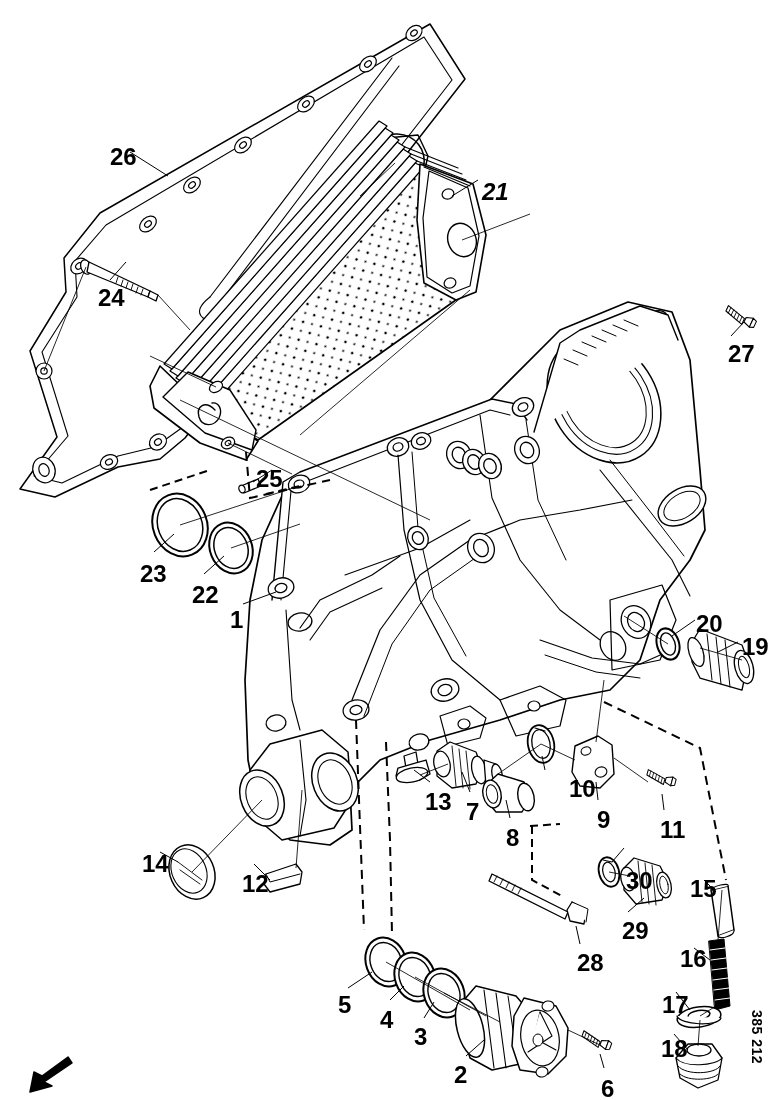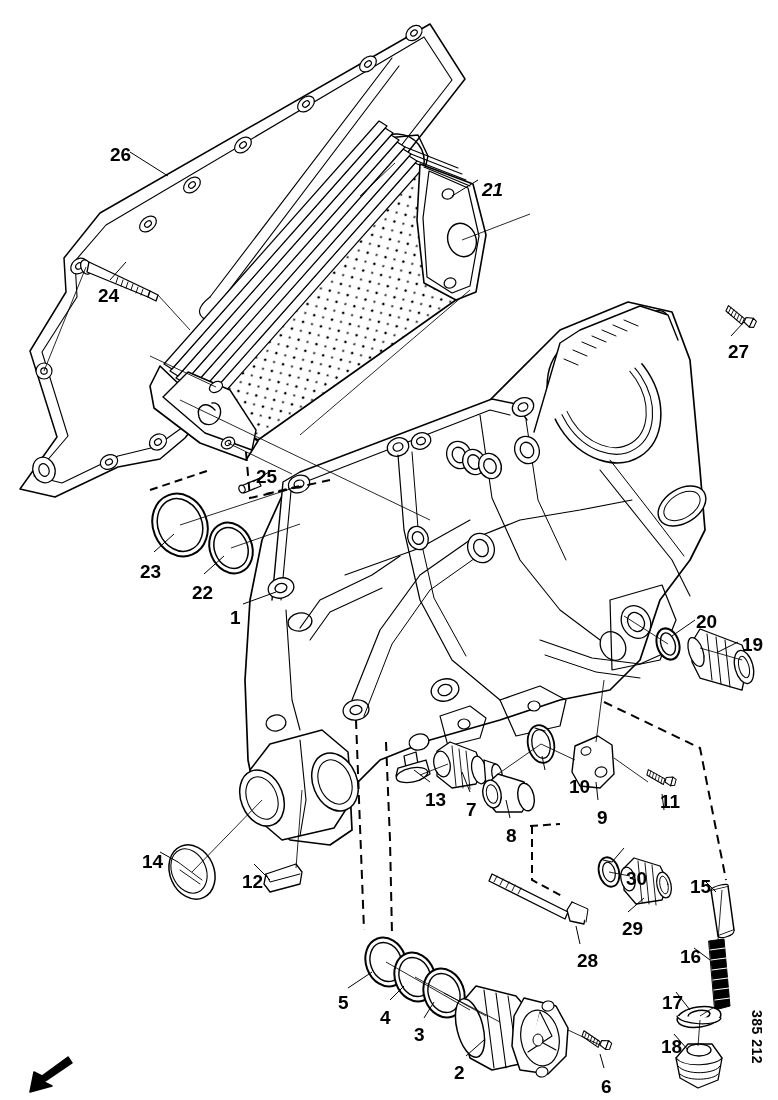--- a/index.html
+++ b/index.html
@@ -9,21 +9,21 @@
     width:778px;height:1100px;overflow:hidden;
   }
   #sheet{
     position:relative;width:778px;height:1100px;background:#fff;
   }
   #sheet svg{position:absolute;left:0;top:0;}
   .callout{
     position:absolute;
     font-family:"Liberation Sans", sans-serif;
     font-weight:bold;
-    font-size:19px;
+    font-size:24px;
     color:#000;
     line-height:1;
     white-space:nowrap;
     user-select:none;
   }
   .drawing-code{
     position:absolute;
     font-family:"Liberation Sans", sans-serif;
     font-weight:bold;
     font-size:14px;
@@ -536,21 +536,21 @@
       <div class="callout" style="left: 140px; top: 562px;">23</div>
       <div class="callout" style="left: 192px; top: 583px;">22</div>
       <div class="callout" style="left: 230px; top: 608px;">1</div>
       <div class="callout" style="left: 696px; top: 612px;">20</div>
       <div class="callout" style="left: 742px; top: 635px; text-align: center;">19</div>
       <div class="callout" style="left: 425px; top: 790px; text-align: right;">13</div>
       <div class="callout" style="left: 466px; top: 800px;">7</div>
       <div class="callout" style="left: 541px; top: 777px; margin-left: 28px;">10</div>
       <div class="callout" style="left: 506px; top: 826px;">8</div>
       <div class="callout" style="left: 597px; top: 808px;">9</div>
-      <div class="callout" style="left: 660px; top: 792px;">11</div>
+      <div class="callout" style="left: 660px; top: 818px;">11</div>
       <div class="callout" style="left: 626px; top: 841px; margin-top: 28px;">30</div>
       <div class="callout" style="left: 142px; top: 852px;">14</div>
       <div class="callout" style="left: 242px; top: 872px;">12</div>
       <div class="callout" style="left: 690px; top: 877px;">15</div>
       <div class="callout" style="left: 622px; top: 919px;">29</div>
       <div class="callout" style="left: 680px; top: 947px;">16</div>
       <div class="callout" style="left: 577px; top: 951px;">28</div>
       <div class="callout" style="left: 662px; top: 993px;">17</div>
       <div class="callout" style="left: 338px; top: 993px;">5</div>
       <div class="callout" style="left: 380px; top: 1008px;">4</div>

